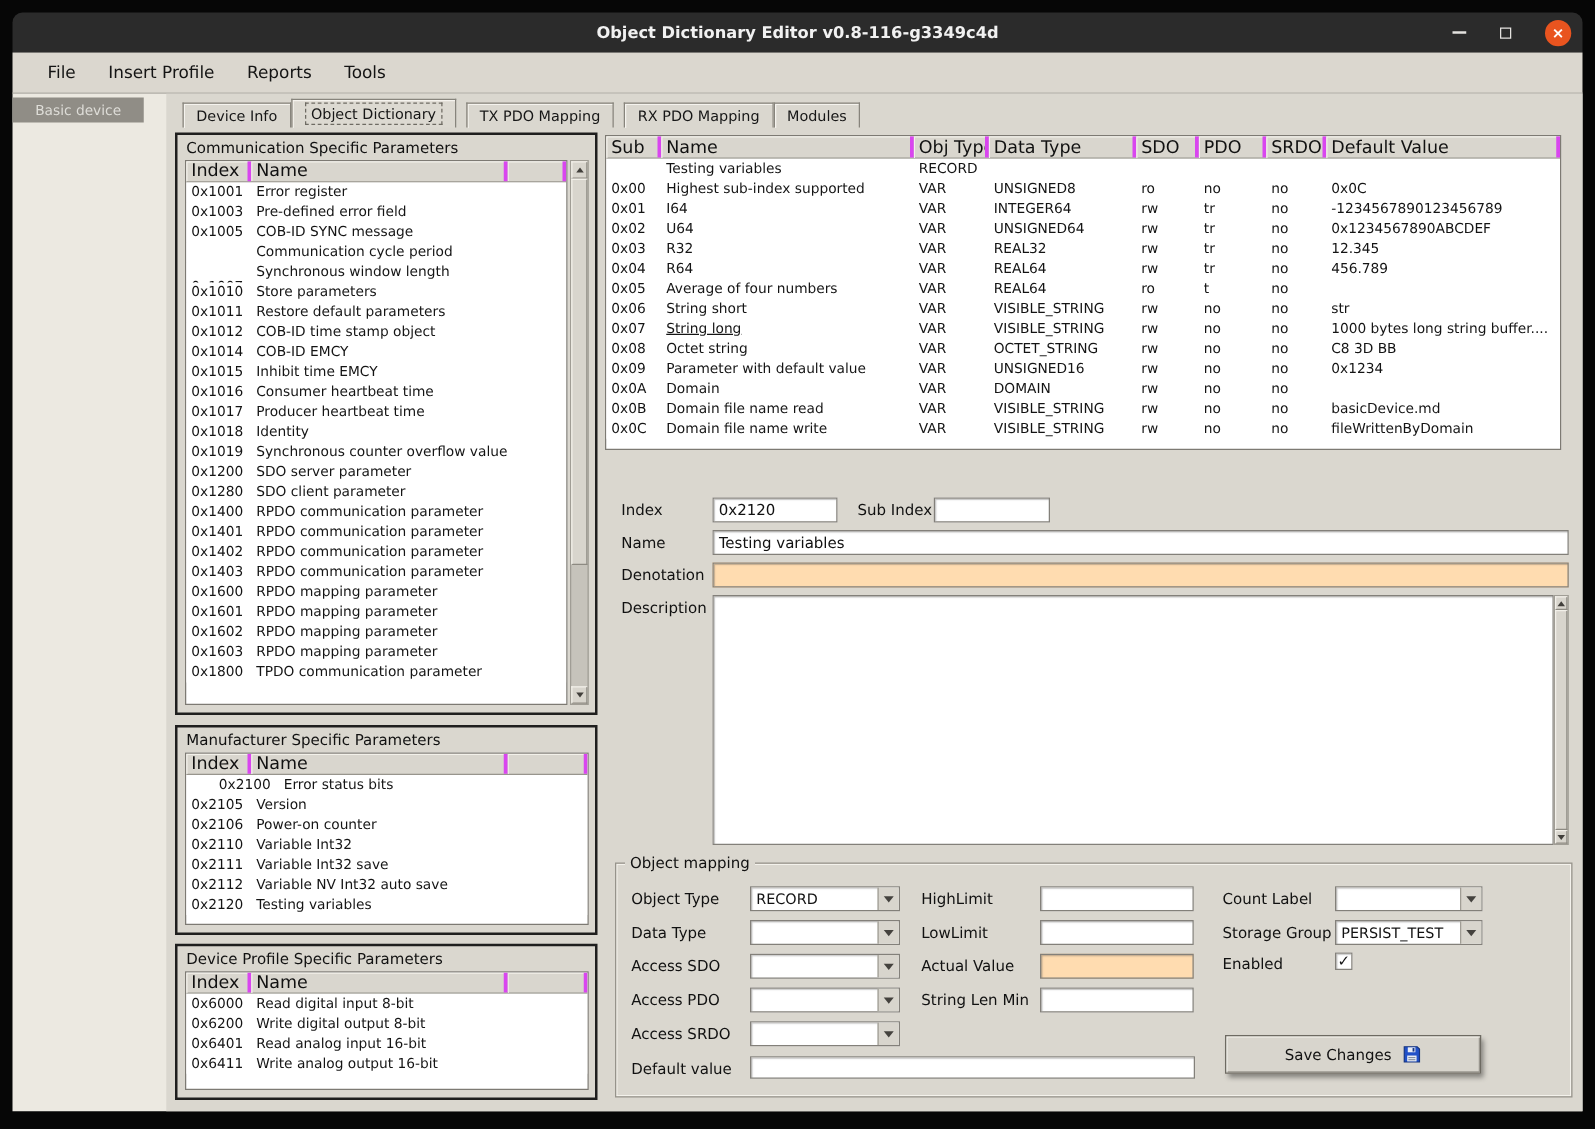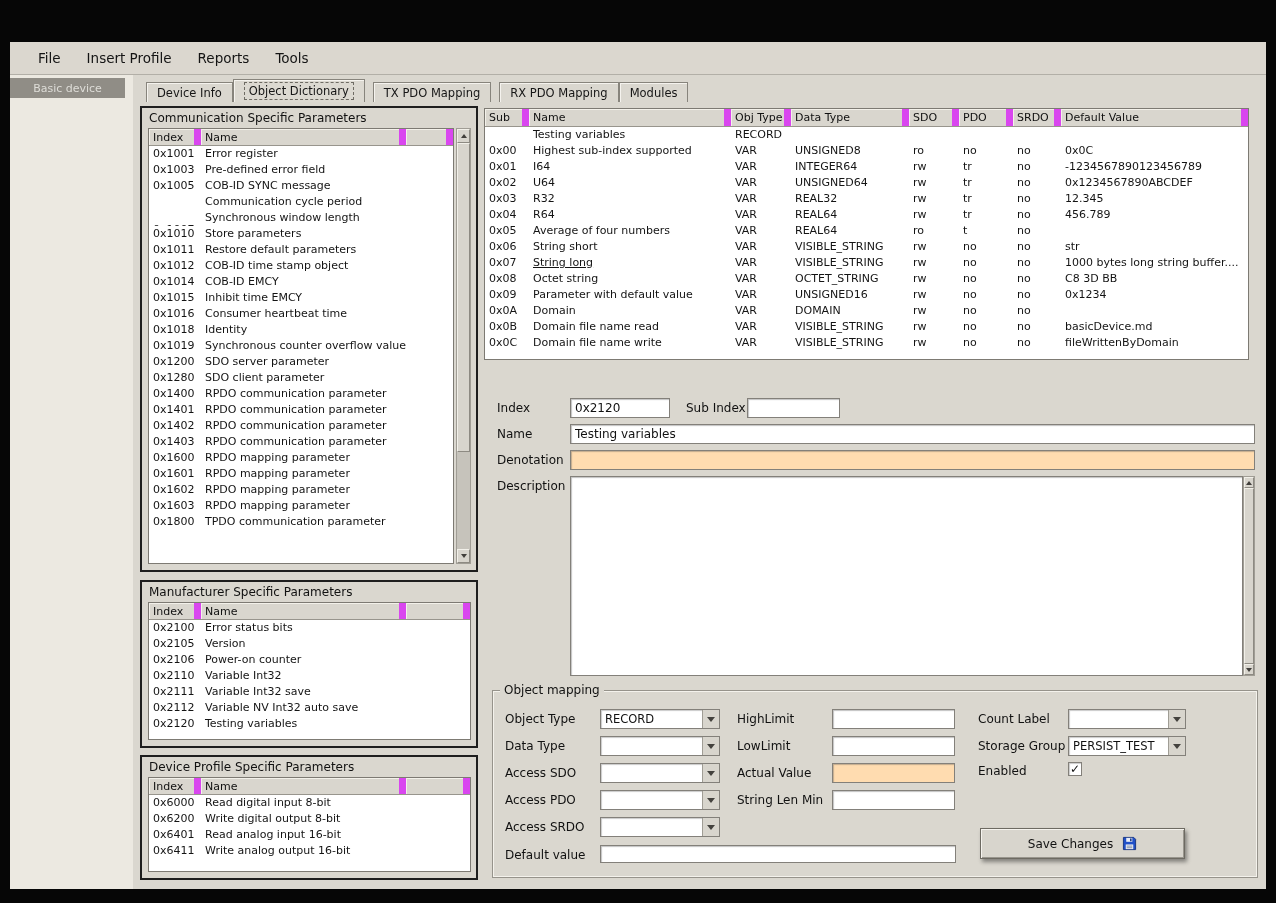--- a/index.html
+++ b/index.html
@@ -15,42 +15,42 @@
   .maxbox{display:block;width:9px;height:9px;border:1.5px solid #e4e2df;background:transparent;}
   .closebtn{width:21px;height:21px;border-radius:50%;background:#e9541f;color:#fff;font-size:12px;line-height:21px;text-align:center;font-weight:bold;}
 
   
   .menubar{position:absolute;left:10px;top:42px;width:1256px;height:33px;background:#dbd7cf;border-bottom:1px solid #b2afa7;display:flex;align-items:center;padding-left:15px;}
   .menu-item{font-size:13.5px;color:#141414;padding:0 13px;}
 
   
   .appbg{position:absolute;left:10px;top:75px;width:1256px;height:814px;background:#ece9e1;}
   .mainbg{position:absolute;left:133px;top:75px;width:1133px;height:814px;background:#dad7cf;}
-  .basic-device{position:absolute;left:10px;top:78px;width:115px;height:20px;background:#908d86;color:#deddd8;font-size:11px;display:flex;align-items:center;justify-content:center;}
+  .basic-device{position:absolute;left:10px;top:78px;width:105px;height:20px;background:#908d86;color:#deddd8;font-size:11px;display:flex;align-items:center;justify-content:center;}
 
   
   .tabs{position:absolute;left:146px;top:79px;height:23px;display:flex;align-items:flex-end;}
   .tab{height:20px;background:#dad7cf;border:1px solid #87847c;border-bottom:none;box-shadow:inset 1px 1px 0 #f5f3ee;padding:0 10px;font-size:11.5px;display:flex;align-items:center;color:#161616;}
   .tab.active{height:23px;background:#dcd9d1;}
   .tab.active .tlabel{border:1px dashed #6e6b63;padding:1px 4px;}
   .tab.gapL{margin-left:8px;}
 
   
   .lframe{position:absolute;background:#dad7cf;border:2px solid #1e1e1e;}
   #comm-frame{left:140px;top:106px;width:338px;height:466px;}
   #mfr-frame{left:140px;top:580px;width:338px;height:168px;}
   #profile-frame{left:140px;top:755px;width:338px;height:125px;}
   .lframe-inner{display:flex;flex-direction:column;height:100%;padding:2px 5px 6px 6px;}
   .ftitle{font-size:12px;color:#111;padding:1px 0 3px 1px;flex:0 0 auto;}
   .tbody-row{display:flex;flex:1;min-height:0;}
 
   
   .tv{flex:1;min-width:0;background:#fff;border:1px solid #7d7a73;display:flex;flex-direction:column;overflow:hidden;}
   .thead{display:flex;height:17px;flex:0 0 17px;background:#d9d6ce;border-bottom:1px solid #98958d;}
-  .hcell{font-size:11px;display:flex;align-items:center;padding-left:4px;border-right:7px solid #d946ef;box-shadow:inset 1px 1px 0 #f3f1ea;color:#111;overflow:hidden;white-space:nowrap;}
+  .hcell{font-size:14px;display:flex;align-items:center;padding-left:4px;border-right:3px solid #d946ef;box-shadow:inset 1px 1px 0 #f3f1ea;color:#111;overflow:hidden;white-space:nowrap;}
   .trow{display:flex;height:16px;flex:0 0 16px;background:#fff;}
   .tcell{font-size:11px;line-height:16px;padding-left:4px;white-space:nowrap;overflow:hidden;color:#141414;}
 
   
   .vscroll{flex:0 0 15px;margin-left:2px;background:#c6c3bb;border:1px solid #a09d95;display:flex;flex-direction:column;}
   .sarr{flex:0 0 14px;background:#d8d5cd;border:1px solid #f2f0e9;border-right-color:#8d8a82;border-bottom-color:#8d8a82;display:flex;align-items:center;justify-content:center;}
   .strack{flex:1;position:relative;}
   .sthumb{position:absolute;left:0;right:0;top:0;background:#d8d5cd;border:1px solid #f2f0e9;border-right-color:#8d8a82;border-bottom-color:#8d8a82;}
   .tri-up{display:block;width:0;height:0;border-left:3.5px solid transparent;border-right:3.5px solid transparent;border-bottom:4.5px solid #413f3b;}
   .tri-down{display:block;width:0;height:0;border-left:3.5px solid transparent;border-right:3.5px solid transparent;border-top:4.5px solid #413f3b;}
@@ -93,20 +93,32 @@
   #lbl-storagegroup{left:978px;top:739px;} #cmb-storagegroup{left:1068px;top:736px;width:118px;}
   #lbl-enabled{left:978px;top:764px;}
   #chk-enabled{position:absolute;left:1068px;top:762px;width:14px;height:14px;background:#fff;border:1px solid #83807a;box-shadow:inset 1px 1px 1px rgba(80,80,80,.3);font-size:12px;line-height:12px;text-align:center;font-weight:bold;color:#111;}
   #save-btn{position:absolute;left:980px;top:828px;width:205px;height:31px;background:#d8d5cd;border:1px solid #6d6a62;box-shadow:inset 1px 1px 0 #f5f3ee, inset -1px -1px 0 #99968e, 2px 3px 4px rgba(0,0,0,.4);display:flex;align-items:center;justify-content:center;gap:9px;font-size:12px;color:#111;}
 </style>
 </head>
 <body>
 
 <div class="screen">
 
+  <div class="titlebar">
+    <div class="title">Object Dictionary Editor v0.8-116-g3349c4d</div>
+    <div class="winbtns">
+      <span>
+          <span class="minbar"></span>
+        </span>
+      <span>
+          <span class="maxbox"></span>
+        </span>
+      <span class="closebtn"><span>×</span></span>
+    </div>
+  </div>
 
   <div class="menubar">
     <span class="menu-item">File</span>
     <span class="menu-item">Insert Profile</span>
     <span class="menu-item">Reports</span>
     <span class="menu-item">Tools</span>
   </div>
 
   <div class="appbg"></div>
   <div class="mainbg"></div>
@@ -179,20 +191,24 @@
               </div>
               <div class="trow">
                 <div class="tcell" style="flex: 0 0 52px; width: 52px;">0x1015</div>
                 <div class="tcell" style="flex: 1 1 0px; min-width: 0px;">Inhibit time EMCY</div>
               </div>
               <div class="trow">
                 <div class="tcell" style="flex: 0 0 52px; width: 52px;">0x1016</div>
                 <div class="tcell" style="flex: 1 1 0px; min-width: 0px;">Consumer heartbeat time</div>
               </div>
               <div class="trow">
+                <div class="tcell" style="flex: 0 0 52px; width: 52px;">0x1017</div>
+                <div class="tcell" style="flex: 1 1 0px; min-width: 0px;">Producer heartbeat time</div>
+              </div>
+              <div class="trow">
                 <div class="tcell" style="flex: 0 0 52px; width: 52px;">0x1018</div>
                 <div class="tcell" style="flex: 1 1 0px; min-width: 0px;">Identity</div>
               </div>
               <div class="trow">
                 <div class="tcell" style="flex: 0 0 52px; width: 52px;">0x1019</div>
                 <div class="tcell" style="flex: 1 1 0px; min-width: 0px;">Synchronous counter overflow value</div>
               </div>
               <div class="trow">
                 <div class="tcell" style="flex: 0 0 52px; width: 52px;">0x1200</div>
                 <div class="tcell" style="flex: 1 1 0px; min-width: 0px;">SDO server parameter</div>
@@ -259,21 +275,21 @@
       <div class="ftitle">Manufacturer Specific Parameters</div>
       <div class="tbody-row">
         <div class="tv">
           <div class="thead">
               <div class="hcell" style="flex: 0 0 52px; width: 52px;">Index</div>
               <div class="hcell" style="flex: 0 0 205px; width: 205px;">Name</div>
               <div class="hcell" style="flex: 1 1 0px; min-width: 0px;"></div>
             </div>
           <div>
               <div class="trow">
-                <div class="tcell" style="flex: 0 0 52px; width: 52px;">0x2100</div>
+                <div class="tcell" style="flex: 0 0 52px; width: 52px; margin-left: 22px;">0x2100</div>
                 <div class="tcell" style="flex: 1 1 0px; min-width: 0px;">Error status bits</div>
               </div>
               <div class="trow">
                 <div class="tcell" style="flex: 0 0 52px; width: 52px;">0x2105</div>
                 <div class="tcell" style="flex: 1 1 0px; min-width: 0px;">Version</div>
               </div>
               <div class="trow">
                 <div class="tcell" style="flex: 0 0 52px; width: 52px;">0x2106</div>
                 <div class="tcell" style="flex: 1 1 0px; min-width: 0px;">Power-on counter</div>
               </div>

